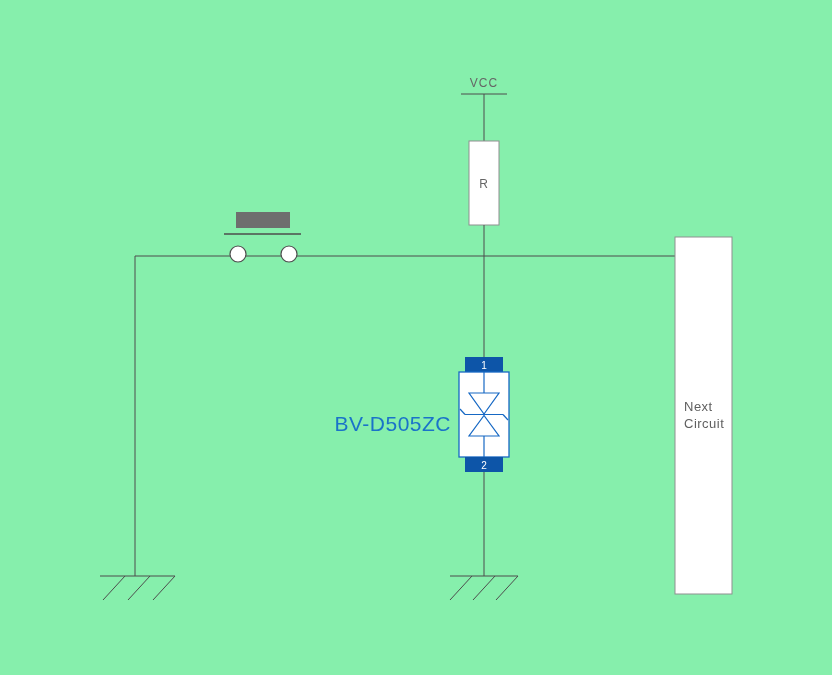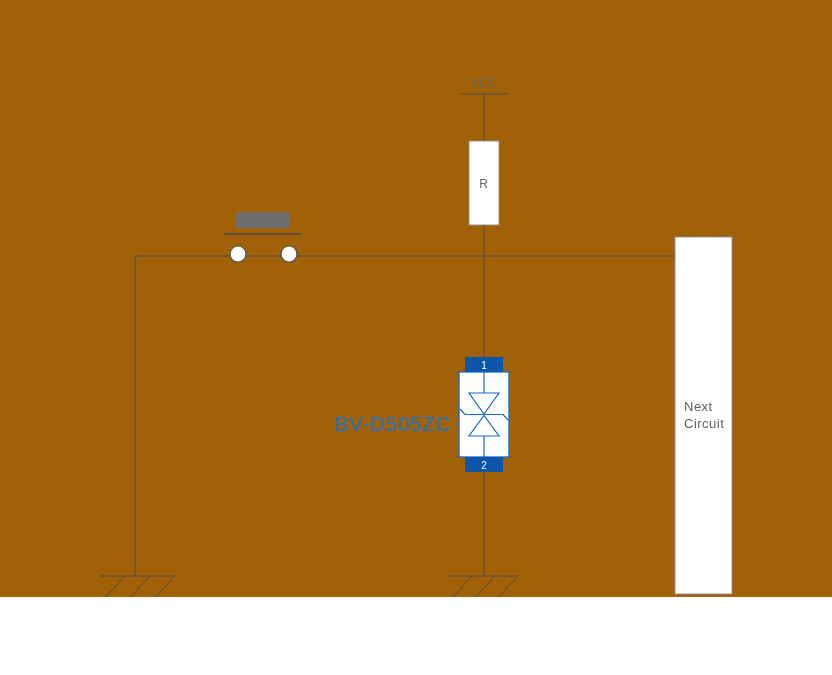--- a/index.html
+++ b/index.html
@@ -3,22 +3,22 @@
 <meta charset="utf-8">
 <style>
   html, body {
     margin: 0;
     padding: 0;
     background: #ffffff;
   }
   .stage {
     position: relative;
     width: 832px;
-    height: 597px;
-    background: #a16207;
+    height: 675px;
+    background: #86efac;
     overflow: hidden;
     font-family: "Liberation Sans", sans-serif;
   }
   svg text {
     font-family: "Liberation Sans", sans-serif;
   }
   .wire {
     stroke: #4d4d4d;
     stroke-width: 1;
     fill: none;

